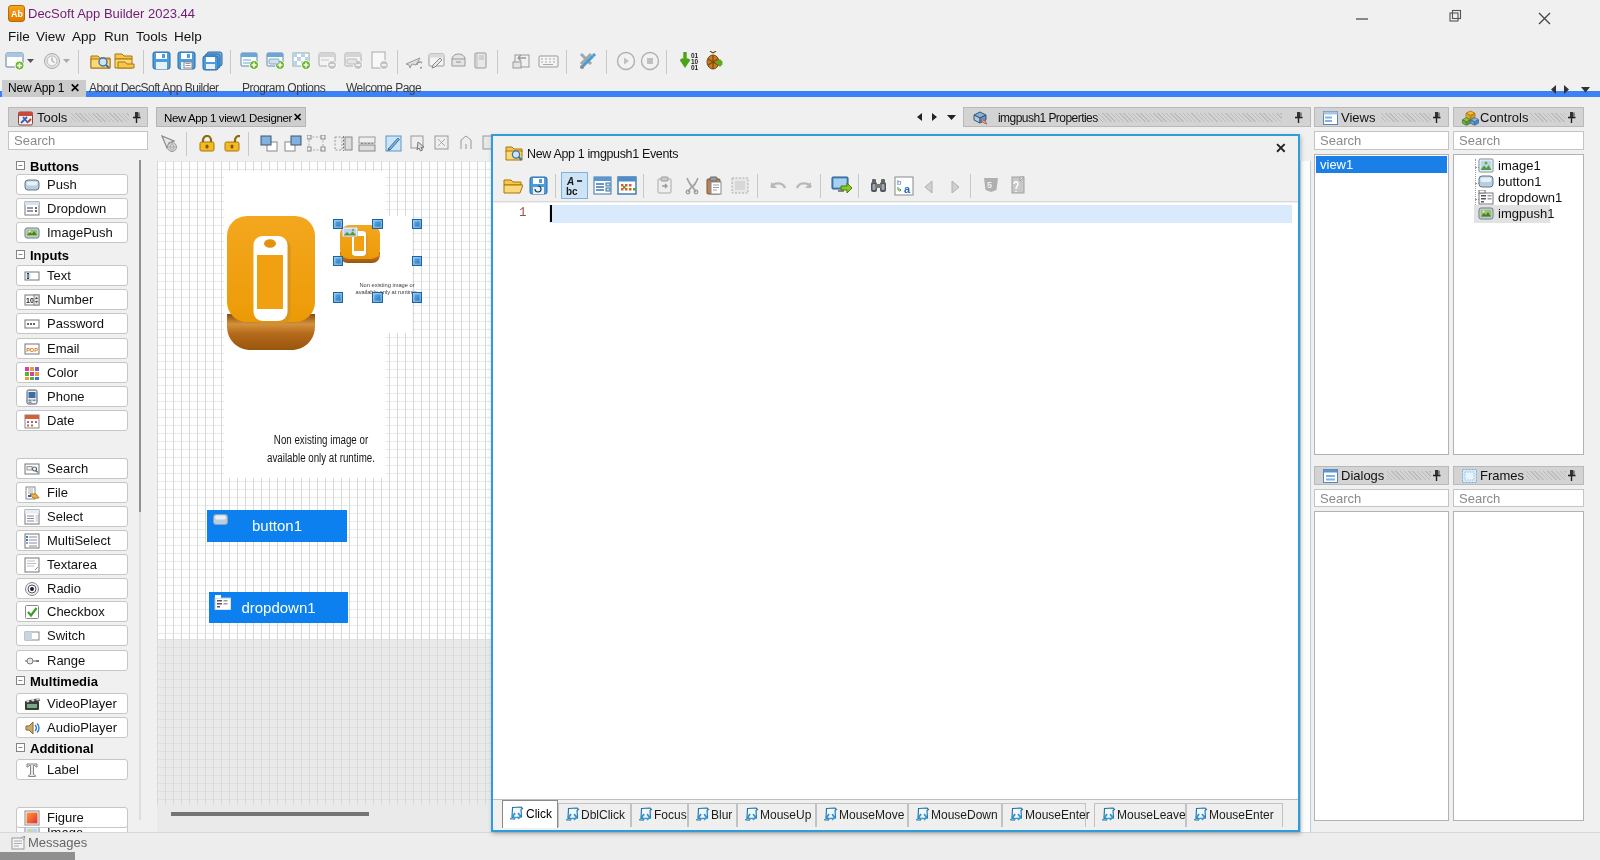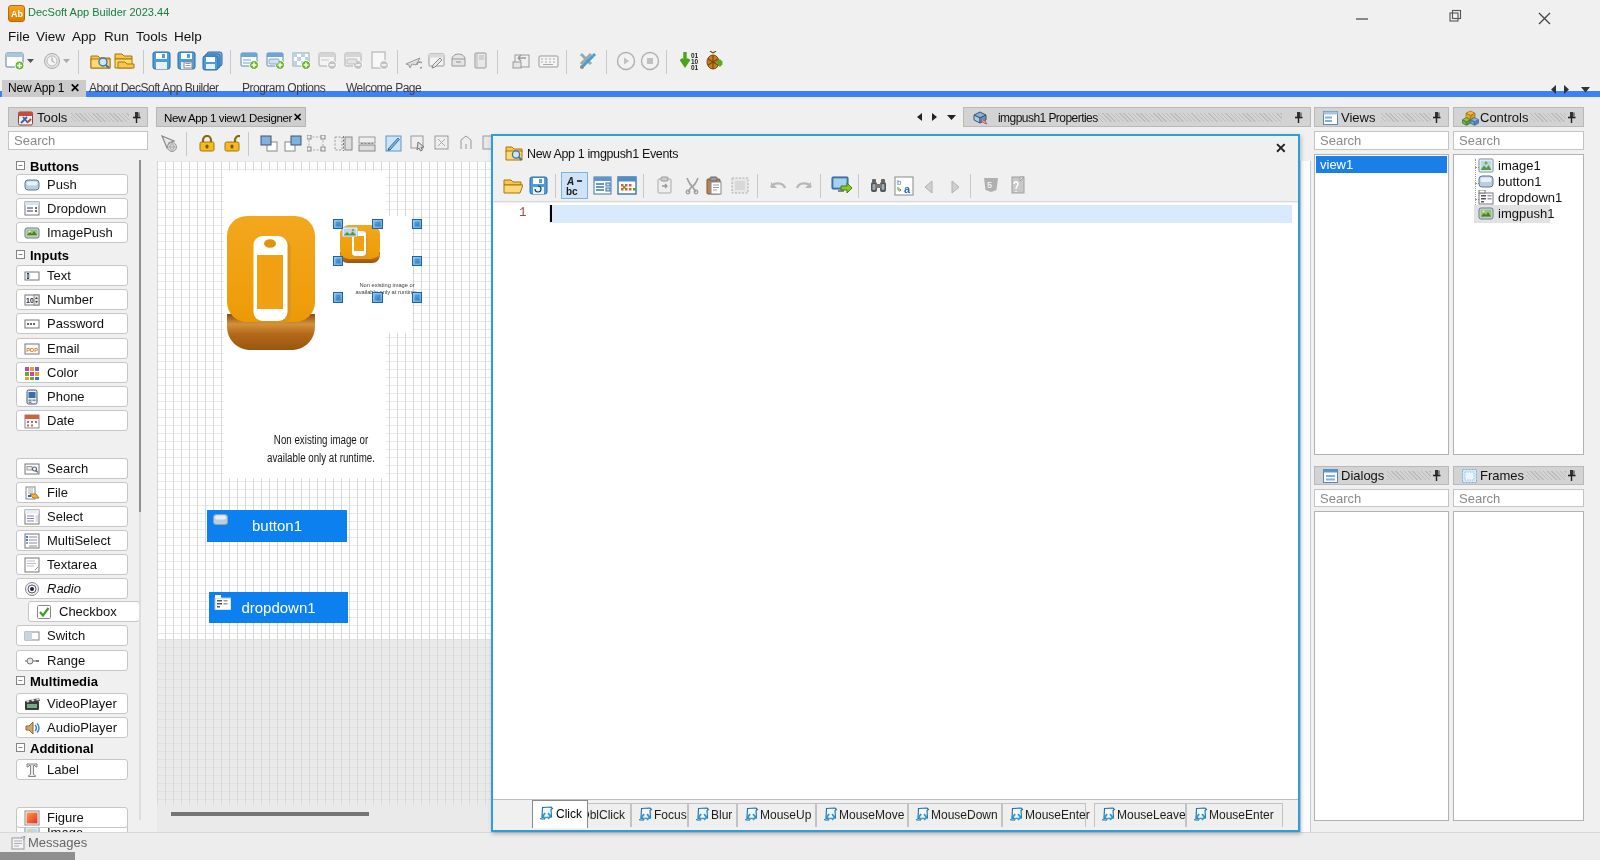--- a/index.html
+++ b/index.html
@@ -1,21 +1,21 @@
 <!DOCTYPE html>
 <html><head>
 <meta charset="utf-8">
 <style>
 * { margin:0; padding:0; box-sizing:border-box; }
 html,body { width:1600px; height:860px; overflow:hidden; }
 body { font-family:"Liberation Sans", sans-serif; background:#f0f0f0; position:relative; color:#1a1a1a; }
 .abs { position:absolute; }
 
 #titlebar { position:absolute; left:0; top:0; width:1600px; height:28px; background:#f0f0f0; }
-#titletext { position:absolute; left:28px; top:6px; font-size:11px; color:#15803d; }
+#titletext { position:absolute; left:28px; top:6px; font-size:13px; color:#701a75; }
 
 .menuitem { position:absolute; top:29px; font-size:13.5px; color:#111; }
 
 #toolbar { position:absolute; left:0; top:46px; width:1600px; height:34px; }
 .tsep { position:absolute; top:4px; width:1px; height:24px; background:#c9c9c9; }
 
 #doctabs { position:absolute; left:0; top:80px; width:1600px; height:17px; border-bottom:6px solid #3b82f6; background:#f1f1f1; }
 .dtab { position:absolute; top:0; height:17px; font-size:12px; letter-spacing:-0.5px; color:#3c3c3c; }
 #dtab-active { position:absolute; left:2px; top:0; width:84px; height:17px; background:#cbcbcb; color:#000; font-size:12px; letter-spacing:-0.2px; }
 
@@ -393,29 +393,29 @@
         <span>MultiSelect</span>
       </div>
 <div class="titem" style="top:554px;">
         <svg width="16" height="16" viewBox="0 0 16 16">
           <rect x="1" y="1" width="14" height="14" fill="#fff" stroke="#777"></rect>
           <path d="M3 4 h8 M3 6.5 h9 M3 9 h7" stroke="#bbc" stroke-width="1"></path>
           <path d="M11 13 l3 -3" stroke="#999" stroke-width="1"></path>
         </svg>
         <span>Textarea</span>
       </div>
-<div class="titem" style="top:578px;font-style:italic;">
+<div class="titem" style="top:578px;">
         <svg width="16" height="16" viewBox="0 0 16 16">
           <circle cx="8" cy="8" r="6.5" fill="#f2f2f2" stroke="#888"></circle>
           <circle cx="8" cy="8" r="4" fill="#fff" stroke="#557"></circle>
           <circle cx="8" cy="8" r="2" fill="#223"></circle>
         </svg>
         <span>Radio</span>
       </div>
-<div class="titem" style="top:601px;margin-left:12px;">
+<div class="titem" style="top:601px;">
         <svg width="16" height="16" viewBox="0 0 16 16">
           <rect x="1.5" y="1.5" width="13" height="13" rx="1" fill="#fff" stroke="#888"></rect>
           <path d="M4 8 l3 3.5 L12.5 4" stroke="#3c9e28" stroke-width="2.2" fill="none"></path>
         </svg>
         <span>Checkbox</span>
       </div>
 <div class="titem" style="top:625px;">
         <svg width="16" height="16" viewBox="0 0 16 16">
           <rect x="1" y="4" width="14" height="8" fill="#fff" stroke="#888"></rect>
           <rect x="1" y="4" width="7" height="8" fill="#c8d4de"></rect>
@@ -914,21 +914,21 @@
     </div>
   <div class="abs" style="left:0;top:65px;width:805px;height:1px;background:#d9d9d9;"></div>
 
   <div class="abs" style="left:0;top:67px;width:805px;height:596px;background:#fff;"></div>
   <div class="abs" style="left:56px;top:69px;width:743px;height:18px;background:#d9eafc;"></div>
   <div class="abs" style="left:26px;top:70px;font-size:12.5px;color:#96514e;font-family:'Liberation Mono',monospace;">1</div>
   <div class="abs" style="left:57px;top:69px;width:2px;height:17px;background:#000;"></div>
 
   <div class="abs" style="left:0px;top:663px;width:805px;height:1px;background:#bdbdbd;"></div>
   <div id="etabs">
-      <div class="etab" style="left:9px;top:664px;width:56px;height:28px;background:#fff;border-color:#8a8a8a;z-index:3;margin-left:30px;">
+      <div class="etab" style="left:9px;top:664px;width:56px;height:28px;background:#fff;border-color:#8a8a8a;z-index:3;">
         <span class="abs" style="left:6px;top:5px;"><svg width="15" height="15" viewBox="0 0 15 15">
             <path d="M3.5 1.5 l8.5 -.5 1.5 1.5 -1.5 1 .5 7.5 -9.5 .5 z" fill="#f2f8fc" stroke="#1d6fa5" stroke-width="1.1"></path>
             <path d="M2 12 l-.5 1 h4.5" stroke="#1d6fa5" fill="none"></path>
             <path d="M6.2 7.2 L3.6 10 l2.6 2.8 M9 7.2 l2.6 2.8 -2.6 2.8" stroke="#2e96d0" stroke-width="1.7" fill="#cfe8f6"></path>
           </svg></span>
         <span class="abs" style="left:23px;top:6px;color:#000;">Click</span>
       </div>
       <div class="etab" style="left:65px;top:667px;width:73px;height:24px;">
         <span class="abs" style="left:6px;top:3px;"><svg width="15" height="15" viewBox="0 0 15 15">
             <path d="M3.5 1.5 l8.5 -.5 1.5 1.5 -1.5 1 .5 7.5 -9.5 .5 z" fill="#f2f8fc" stroke="#1d6fa5" stroke-width="1.1"></path>

